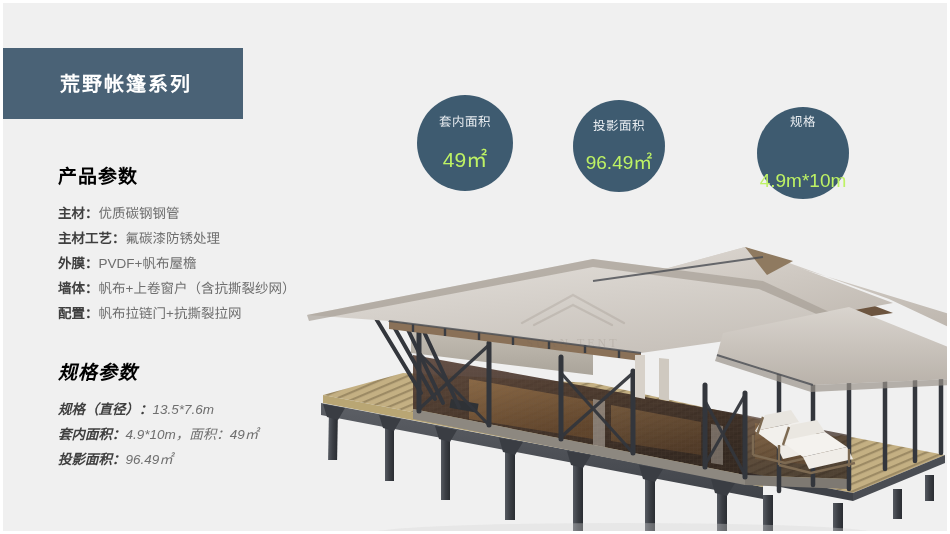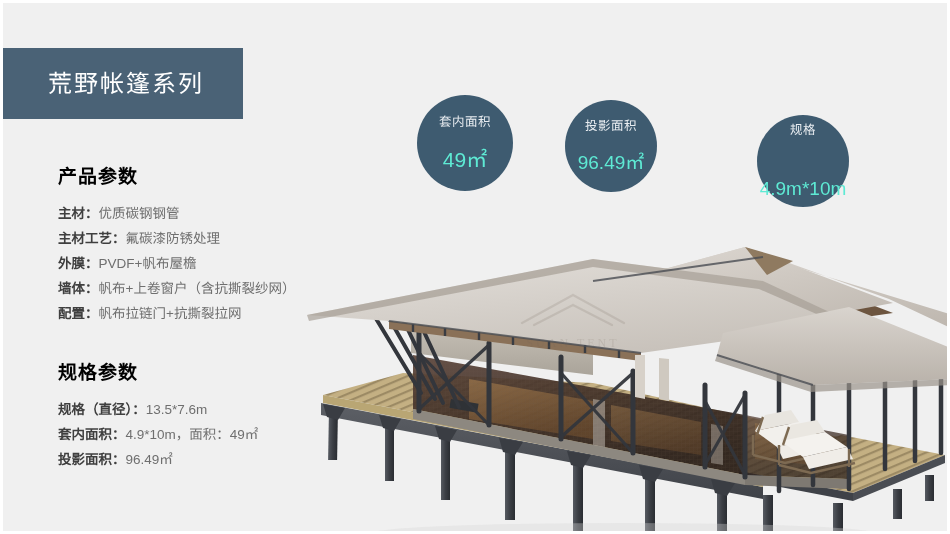--- a/index.html
+++ b/index.html
@@ -34,39 +34,40 @@
     height: 71px;
     background: #4a6276;
     display: flex;
     align-items: center;
     justify-content: center;
     box-sizing: border-box;
     padding-left: 6px;
   }
   .title-banner .title-text {
     color: #ffffff;
-    font-size: 24px;
-    font-weight: normal;
+    font-size: 20px;
+    font-weight: bold;
     letter-spacing: 2px;
     line-height: 1;
     white-space: nowrap;
   }
 
   
   .info-column {
     position: absolute;
     left: 55px;
     top: 163px;
     width: 300px;
   }
   .section {
     margin-bottom: 0;
   }
   .section + .section {
     margin-top: 36px;
+    font-style: italic;
   }
   .section-heading {
     color: #000000;
     font-size: 19px;
     font-weight: bold;
     letter-spacing: 1px;
     margin: 0 0 12px 0;
     line-height: 1.2;
   }
   .param-list {
@@ -103,34 +104,34 @@
     background: #3e5b70;
     color: #ffffff;
     display: flex;
     flex-direction: column;
     align-items: center;
     justify-content: center;
     text-align: center;
     box-sizing: border-box;
   }
   .stat-bubble.b1 { left: 8px;   top: 0px;  width: 96px; height: 96px; }
-  .stat-bubble.b2 { left: 156px; top: 5px;  width: 92px; height: 92px; }
-  .stat-bubble.b3 { left: 348px; top: 20px;  width: 92px; height: 92px; gap: 22px; }
+  .stat-bubble.b2 { left: 164px; top: 5px;  width: 92px; height: 92px; }
+  .stat-bubble.b3 { left: 348px; top: 12px;  width: 92px; height: 92px; gap: 22px; }
 
   .stat-label {
     font-size: 12.5px;
     line-height: 1.2;
     color: #e9edf1;
     margin-bottom: 19px;
     letter-spacing: 0.5px;
   }
   .stat-value {
     font-size: 21px;
     line-height: 1.05;
-    color: #5eead4;
+    color: #bef264;
     letter-spacing: 0;
     white-space: nowrap;
   }
   .stat-bubble.b2 .stat-value { font-size: 19px; }
   .stat-bubble.b3 .stat-value { font-size: 19px; }
 
   
   .render-area {
     position: absolute;
     left: 290px;

